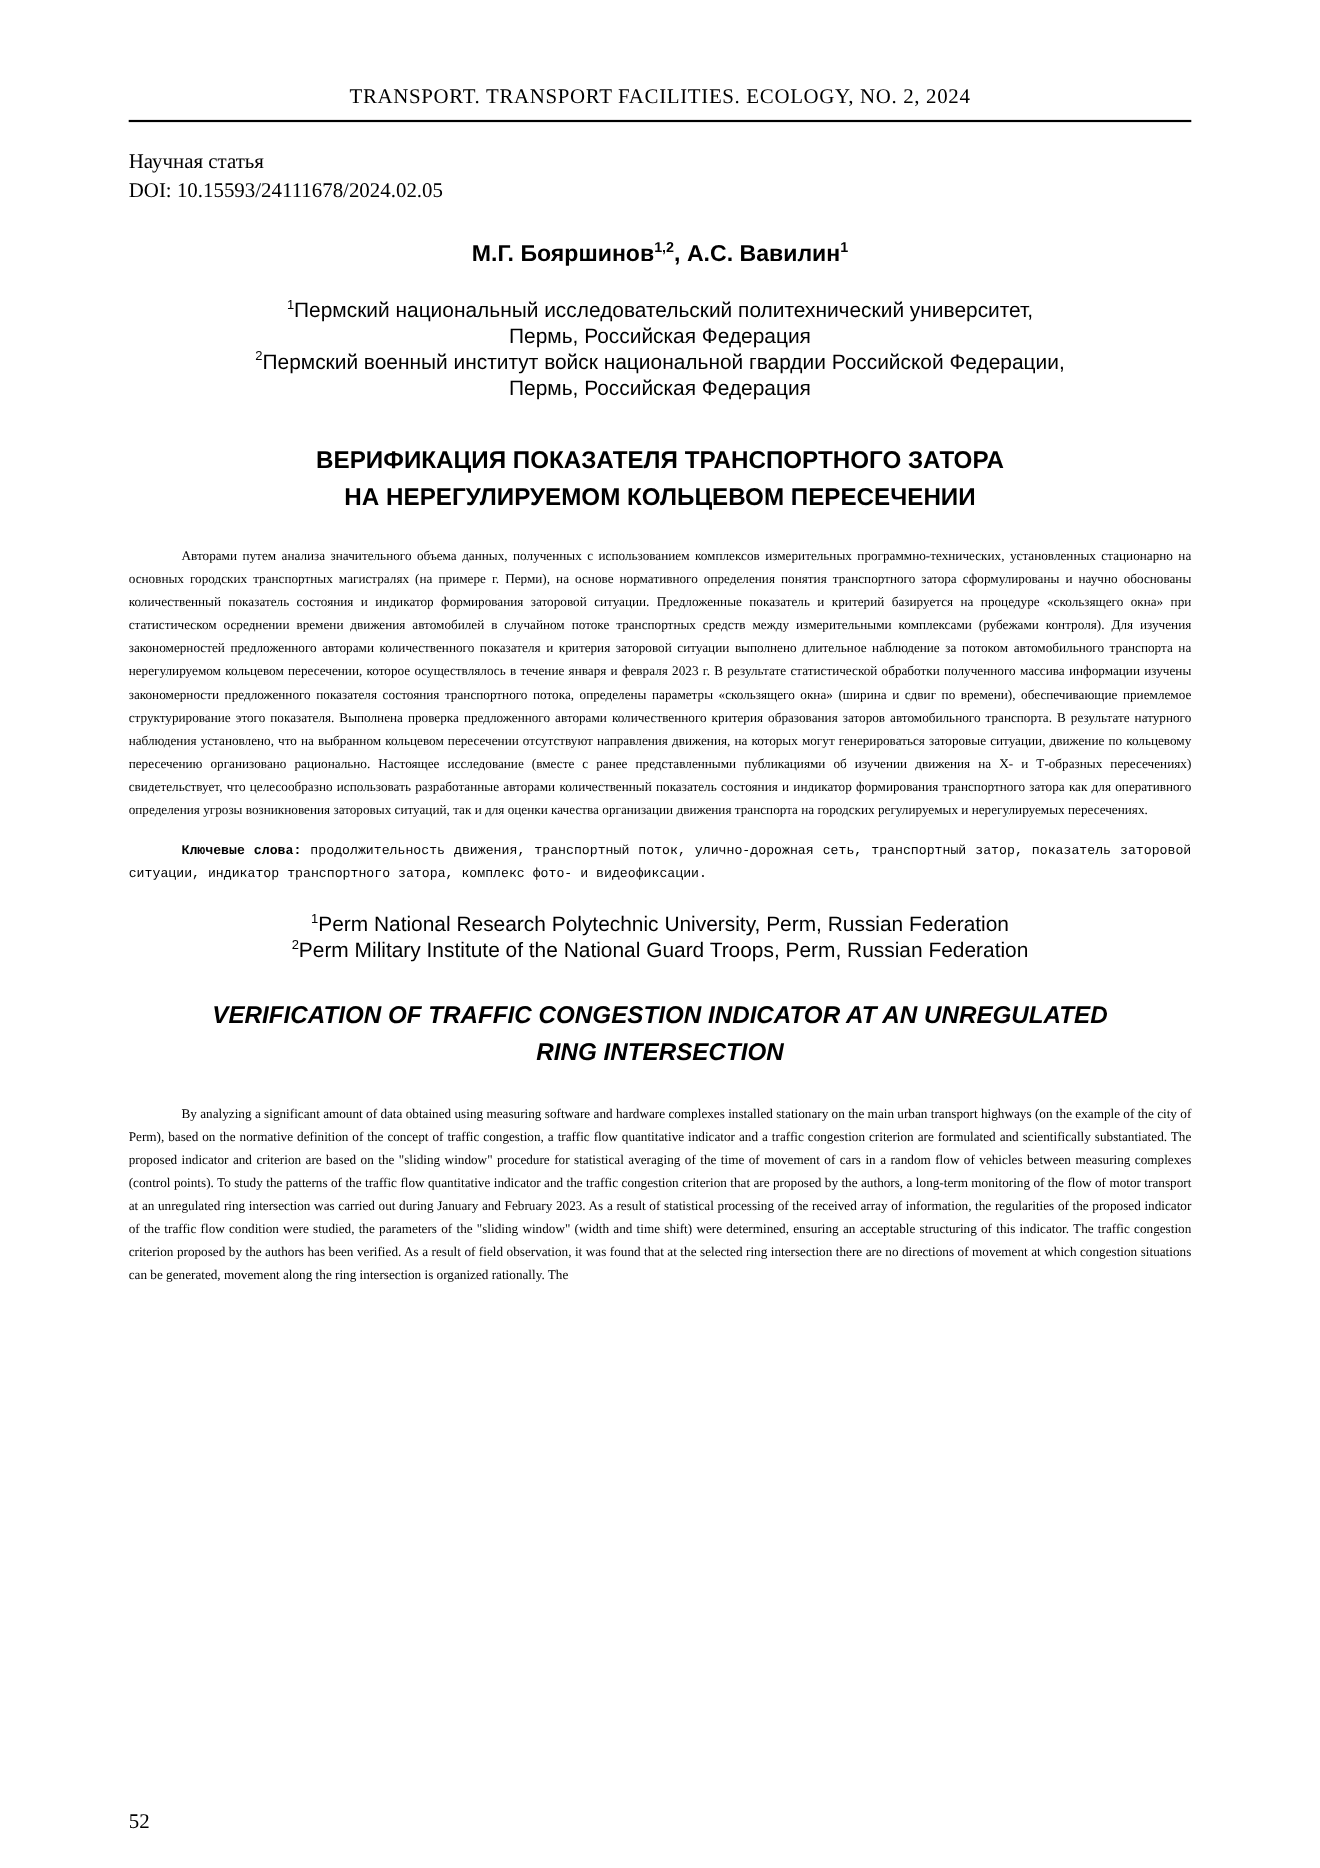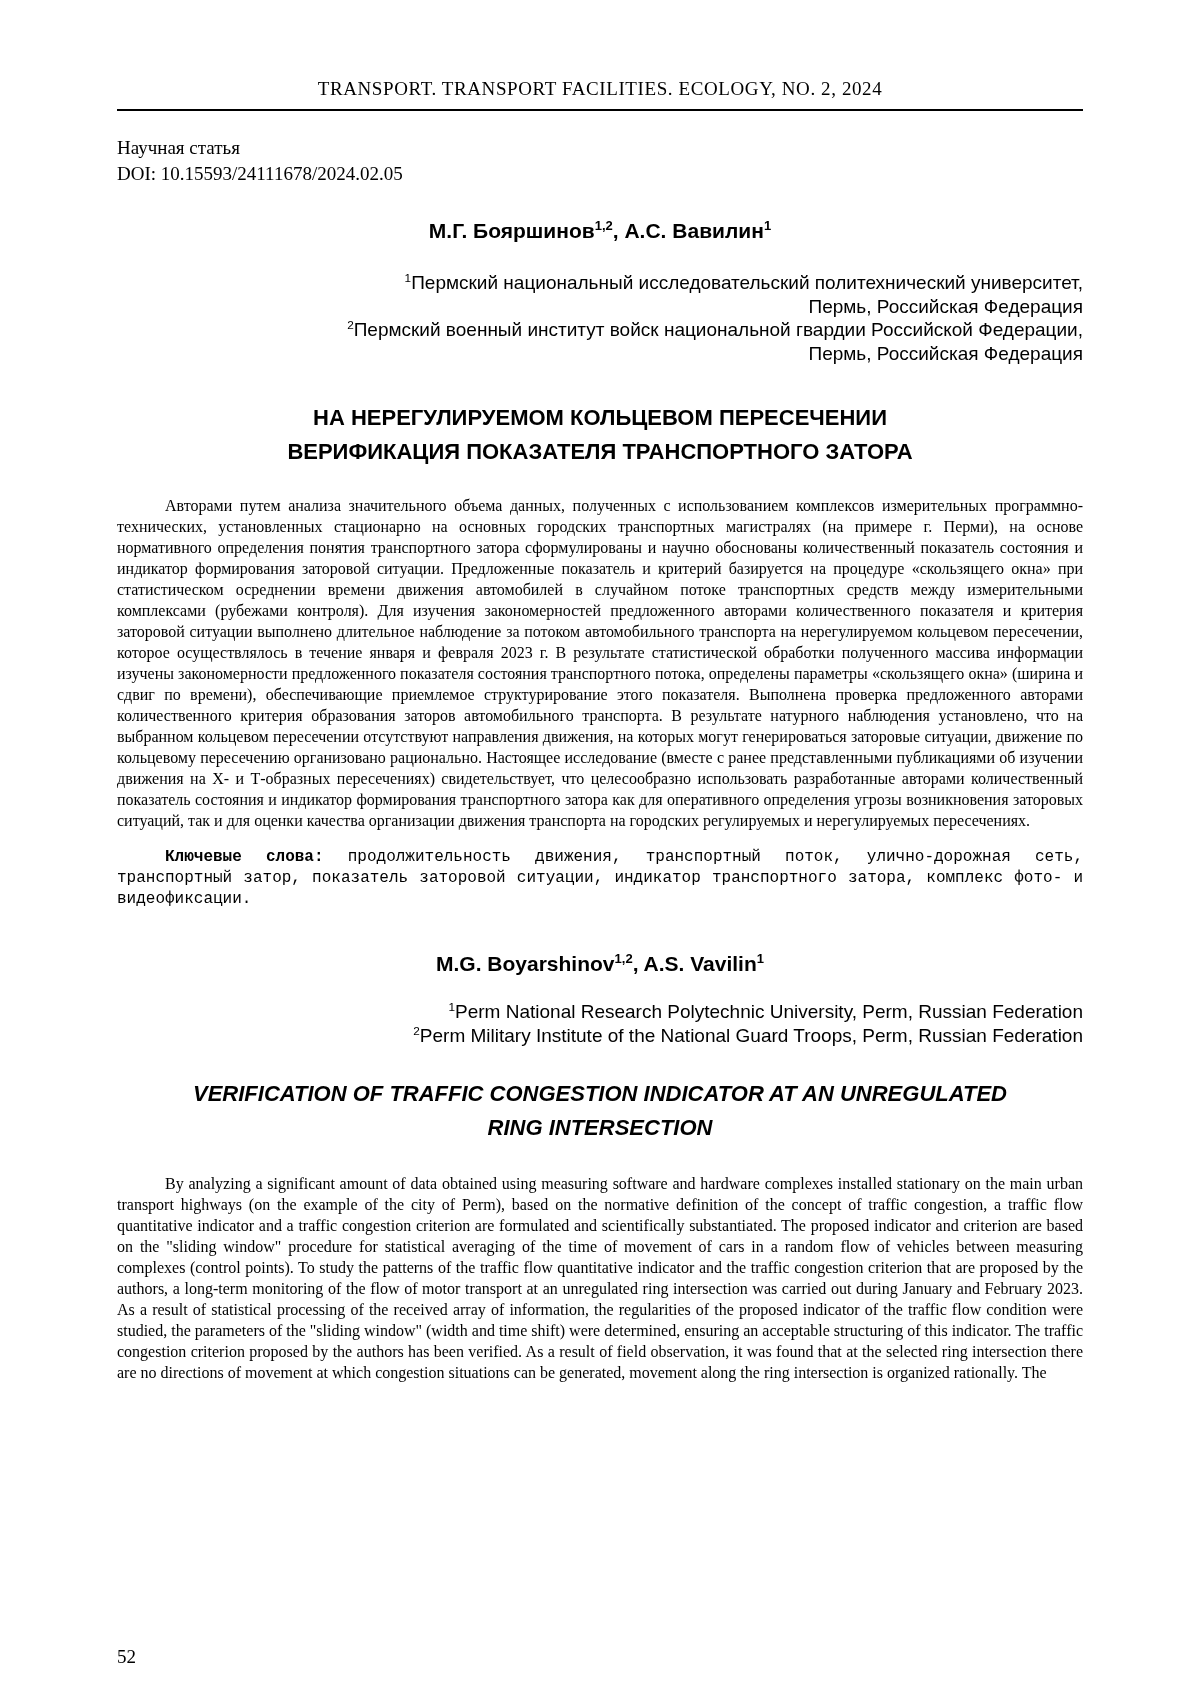--- a/index.html
+++ b/index.html
@@ -40,37 +40,37 @@
     font-weight: bold;
     font-size: 21px;
   }
   .authors sup, .affiliations sup, .title sup {
     font-size: 62%;
     line-height: 0;
   }
 
   .affiliations {
     margin-top: 28px;
-    text-align: right;
+    text-align: center;
     font-size: 19px;
     line-height: 23.5px;
   }
 
   .title {
     margin-top: 36px;
     text-align: center;
     font-weight: bold;
     font-size: 22px;
     line-height: 34px;
   }
   .title .title-line { display: block; }
 
   .abstract {
     margin-top: 26px;
-    font-size: 16px;
+    font-size: 12px;
     line-height: 21px;
     text-align: justify;
     text-indent: 48px;
   }
   .abstract.keywords { margin-top: 16px; font-family: Liberation Mono, monospace; }
   .abstract.keywords b { font-weight: bold; }
 
   .authors.en-block { margin-top: 42px; }
   .affiliations.en-block { margin-top: 24px; }
   .title.en-block { margin-top: 30px; font-style: italic; }
@@ -101,29 +101,28 @@
   <div class="authors sans"><span>М.Г. Бояршинов</span><sup>1,2</sup><span>, А.С. Вавилин</span><sup>1</sup></div>
 
   <div class="affiliations sans">
     <div class="aff-line"><sup>1</sup><span>Пермский национальный исследовательский политехнический университет,</span></div>
     <div class="aff-line">Пермь, Российская Федерация</div>
     <div class="aff-line"><sup>2</sup><span>Пермский военный институт войск национальной гвардии Российской Федерации,</span></div>
     <div class="aff-line">Пермь, Российская Федерация</div>
   </div>
 
   <h1 class="title sans">
+    <span class="title-line">ВЕРИФИКАЦИЯ ПОКАЗАТЕЛЯ ТРАНСПОРТНОГО ЗАТОРА</span>
     <span class="title-line">НА НЕРЕГУЛИРУЕМОМ КОЛЬЦЕВОМ ПЕРЕСЕЧЕНИИ</span>
-    <span class="title-line">ВЕРИФИКАЦИЯ ПОКАЗАТЕЛЯ ТРАНСПОРТНОГО ЗАТОРА</span>
   </h1>
 
   <p class="abstract">Авторами путем анализа значительного объема данных, полученных с использованием комплексов измерительных программно-технических, установленных стационарно на основных городских транспортных магистралях (на примере г. Перми), на основе нормативного определения понятия транспортного затора сформулированы и научно обоснованы количественный показатель состояния и индикатор формирования заторовой ситуации. Предложенные показатель и критерий базируется на процедуре «скользящего окна» при статистическом осреднении времени движения автомобилей в случайном потоке транспортных средств между измерительными комплексами (рубежами контроля). Для изучения закономерностей предложенного авторами количественного показателя и критерия заторовой ситуации выполнено длительное наблюдение за потоком автомобильного транспорта на нерегулируемом кольцевом пересечении, которое осуществлялось в течение января и февраля 2023 г. В результате статистической обработки полученного массива информации изучены закономерности предложенного показателя состояния транспортного потока, определены параметры «скользящего окна» (ширина и сдвиг по времени), обеспечивающие приемлемое структурирование этого показателя. Выполнена проверка предложенного авторами количественного критерия образования заторов автомобильного транспорта. В результате натурного наблюдения установлено, что на выбранном кольцевом пересечении отсутствуют направления движения, на которых могут генерироваться заторовые ситуации, движение по кольцевому пересечению организовано рационально. Настоящее исследование (вместе с ранее представленными публикациями об изучении движения на Х- и Т-образных пересечениях) свидетельствует, что целесообразно использовать разработанные авторами количественный показатель состояния и индикатор формирования транспортного затора как для оперативного определения угрозы возникновения заторовых ситуаций, так и для оценки качества организации движения транспорта на городских регулируемых и нерегулируемых пересечениях.</p>
 
   <p class="abstract keywords"><b>Ключевые слова:</b><span> продолжительность движения, транспортный поток, улично-дорожная сеть, транспортный затор, показатель заторовой ситуации, индикатор транспортного затора, комплекс фото- и видеофиксации.</span></p>
 
-  <div class="authors sans en-block"><span>M.G. Boyarshinov</span><sup>1,2</sup><span>, A.S. Vavilin</span><sup>1</sup></div>
 
   <div class="affiliations sans en-block">
     <div class="aff-line"><sup>1</sup><span>Perm National Research Polytechnic University, Perm, Russian Federation</span></div>
     <div class="aff-line"><sup>2</sup><span>Perm Military Institute of the National Guard Troops, Perm, Russian Federation</span></div>
   </div>
 
   <h1 class="title sans en-block">
     <span class="title-line">VERIFICATION OF TRAFFIC CONGESTION INDICATOR AT AN UNREGULATED</span>
     <span class="title-line">RING INTERSECTION</span>
   </h1>

